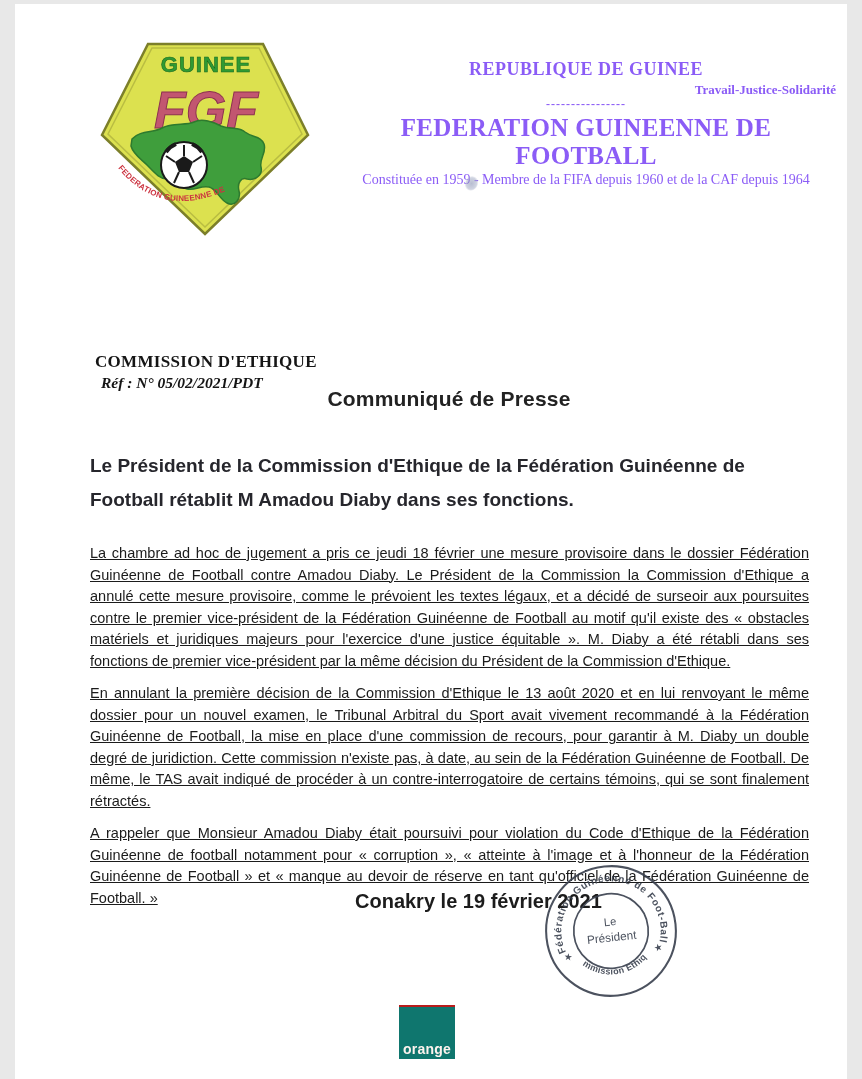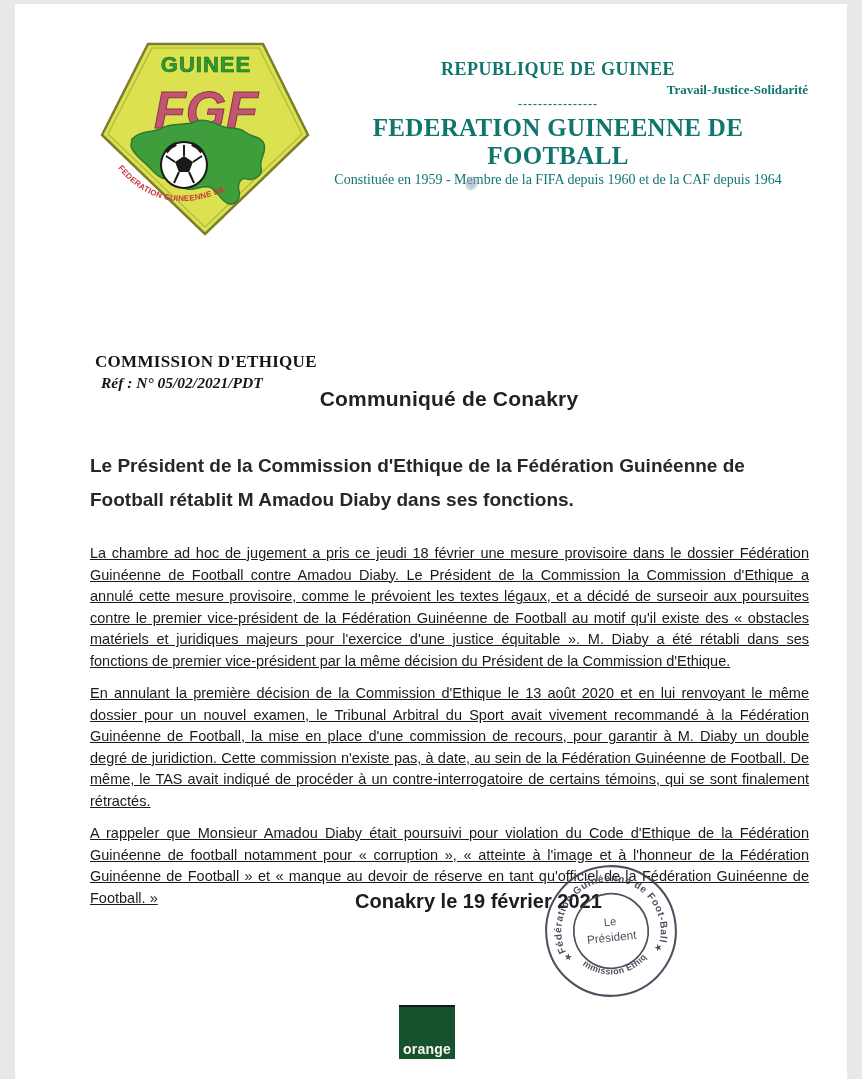--- a/index.html
+++ b/index.html
@@ -11,24 +11,24 @@
     color:#1a1a1a;
     overflow:hidden;
     margin:4px auto;
   }
 
   
   .crest{position:absolute;left:85px;top:33px;width:210px;height:202px;}
 
   
   .letterhead{
-    position:absolute;left:293px;top:55px;width:500px;
+    position:absolute;left:321px;top:55px;width:500px;
     text-align:center;
     font-family:"Liberation Serif",serif;
-    color:#0f766e;
+    color:#8b5cf6;
   }
   .lh-republic{font-size:18px;font-weight:bold;letter-spacing:.5px;}
   .lh-motto{font-size:13px;font-weight:bold;margin-top:2px;text-align:right;}
   .lh-sep{font-size:12px;font-weight:bold;letter-spacing:1px;line-height:10px;margin-top:1px;}
   .lh-federation{font-size:25px;font-weight:bold;margin-top:5px;letter-spacing:.3px;}
   .lh-subtitle{font-size:14px;margin-top:2px;}
 
   
   .smudge{
     position:absolute;left:450px;top:172px;width:13px;height:15px;
@@ -63,21 +63,21 @@
 
   
   .stamp{
     position:absolute;left:527px;top:858px;width:138px;height:138px;
     transform:rotate(-6deg);opacity:.9;
   }
 
   
   .orange-logo{
     position:absolute;left:384px;top:1001px;width:56px;height:54px;
-    background:#14532d;border-top:2px solid #0f172a;box-sizing:border-box;
+    background:#0f766e;border-top:2px solid #b91c1c;box-sizing:border-box;
     display:flex;align-items:flex-end;
   }
   .orange-logo span{
     font-size:14px;font-weight:bold;color:#fdf3ee;
     padding:0 0 2px 4px;letter-spacing:.2px;
   }
 </style>
 </head>
 <body>
 
@@ -115,21 +115,21 @@
     <div class="lh-subtitle">Constituée en 1959 - Membre de la FIFA depuis 1960 et de la CAF depuis 1964</div>
   </div>
 
   <div class="smudge"></div>
 
   <div class="refblock">
     <div class="ref-commission">COMMISSION D'ETHIQUE</div>
     <div class="ref-number">Réf : N° 05/02/2021/PDT</div>
   </div>
 
-  <div class="doc-type">Communiqué de Conakry</div>
+  <div class="doc-type">Communiqué de Presse</div>
 
   <div class="headline">Le Président de la Commission d'Ethique de la Fédération Guinéenne de Football  rétablit M Amadou Diaby dans ses fonctions.</div>
 
   <div class="bodytext">
     <p>La chambre ad hoc de jugement a pris ce jeudi 18 février une mesure provisoire dans le dossier Fédération Guinéenne de Football contre Amadou Diaby. Le Président de la Commission la Commission d'Ethique a  annulé cette mesure provisoire, comme le prévoient les textes légaux,  et a décidé de surseoir aux poursuites contre le premier vice-président de la Fédération  Guinéenne de Football au motif qu'il existe des « obstacles matériels et juridiques majeurs pour l'exercice d'une justice équitable ». M. Diaby a été rétabli dans ses fonctions de premier vice-président par la même décision du Président de la Commission d'Ethique.</p>
     <p>En annulant la première décision de la Commission d'Ethique le 13 août 2020 et en lui renvoyant le même dossier pour un nouvel examen, le Tribunal Arbitral du Sport avait vivement recommandé à la Fédération Guinéenne de Football, la mise en place d'une commission de recours, pour garantir à M. Diaby un double degré de juridiction. Cette commission n'existe pas, à date, au sein de la Fédération Guinéenne de Football. De même, le TAS avait indiqué  de procéder à un contre-interrogatoire de certains témoins, qui se sont finalement  rétractés.</p>
     <p>A rappeler que Monsieur Amadou Diaby était poursuivi pour  violation du Code d'Ethique de la Fédération Guinéenne de football notamment  pour « corruption », «  atteinte à l'image et à l'honneur de la Fédération Guinéenne de Football » et «  manque au devoir de réserve en tant qu'officiel de la Fédération Guinéenne de Football. »</p>
   </div>
 
   <div class="dateline">Conakry le 19 février 2021</div>

